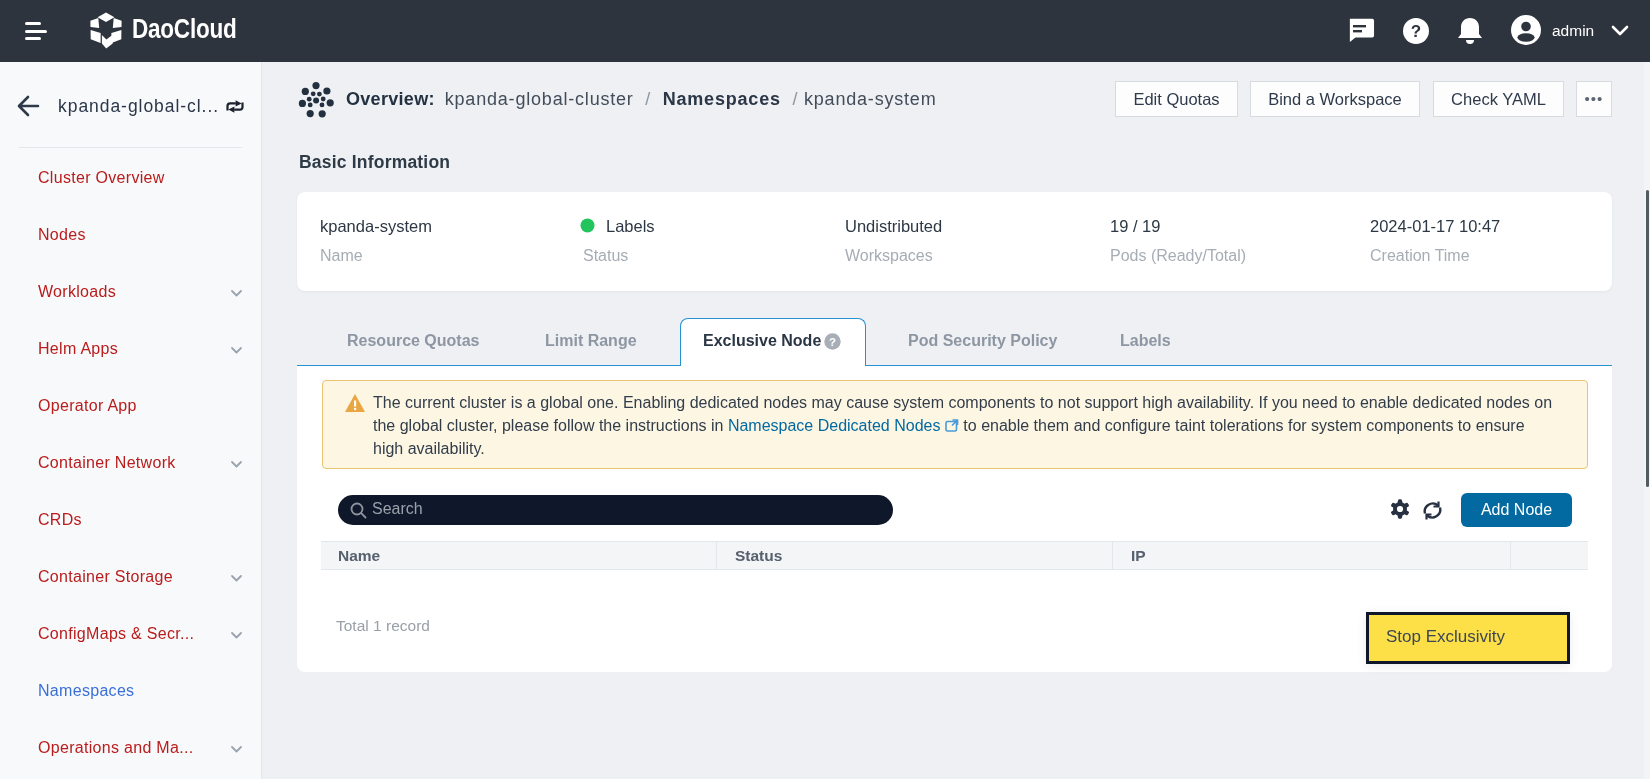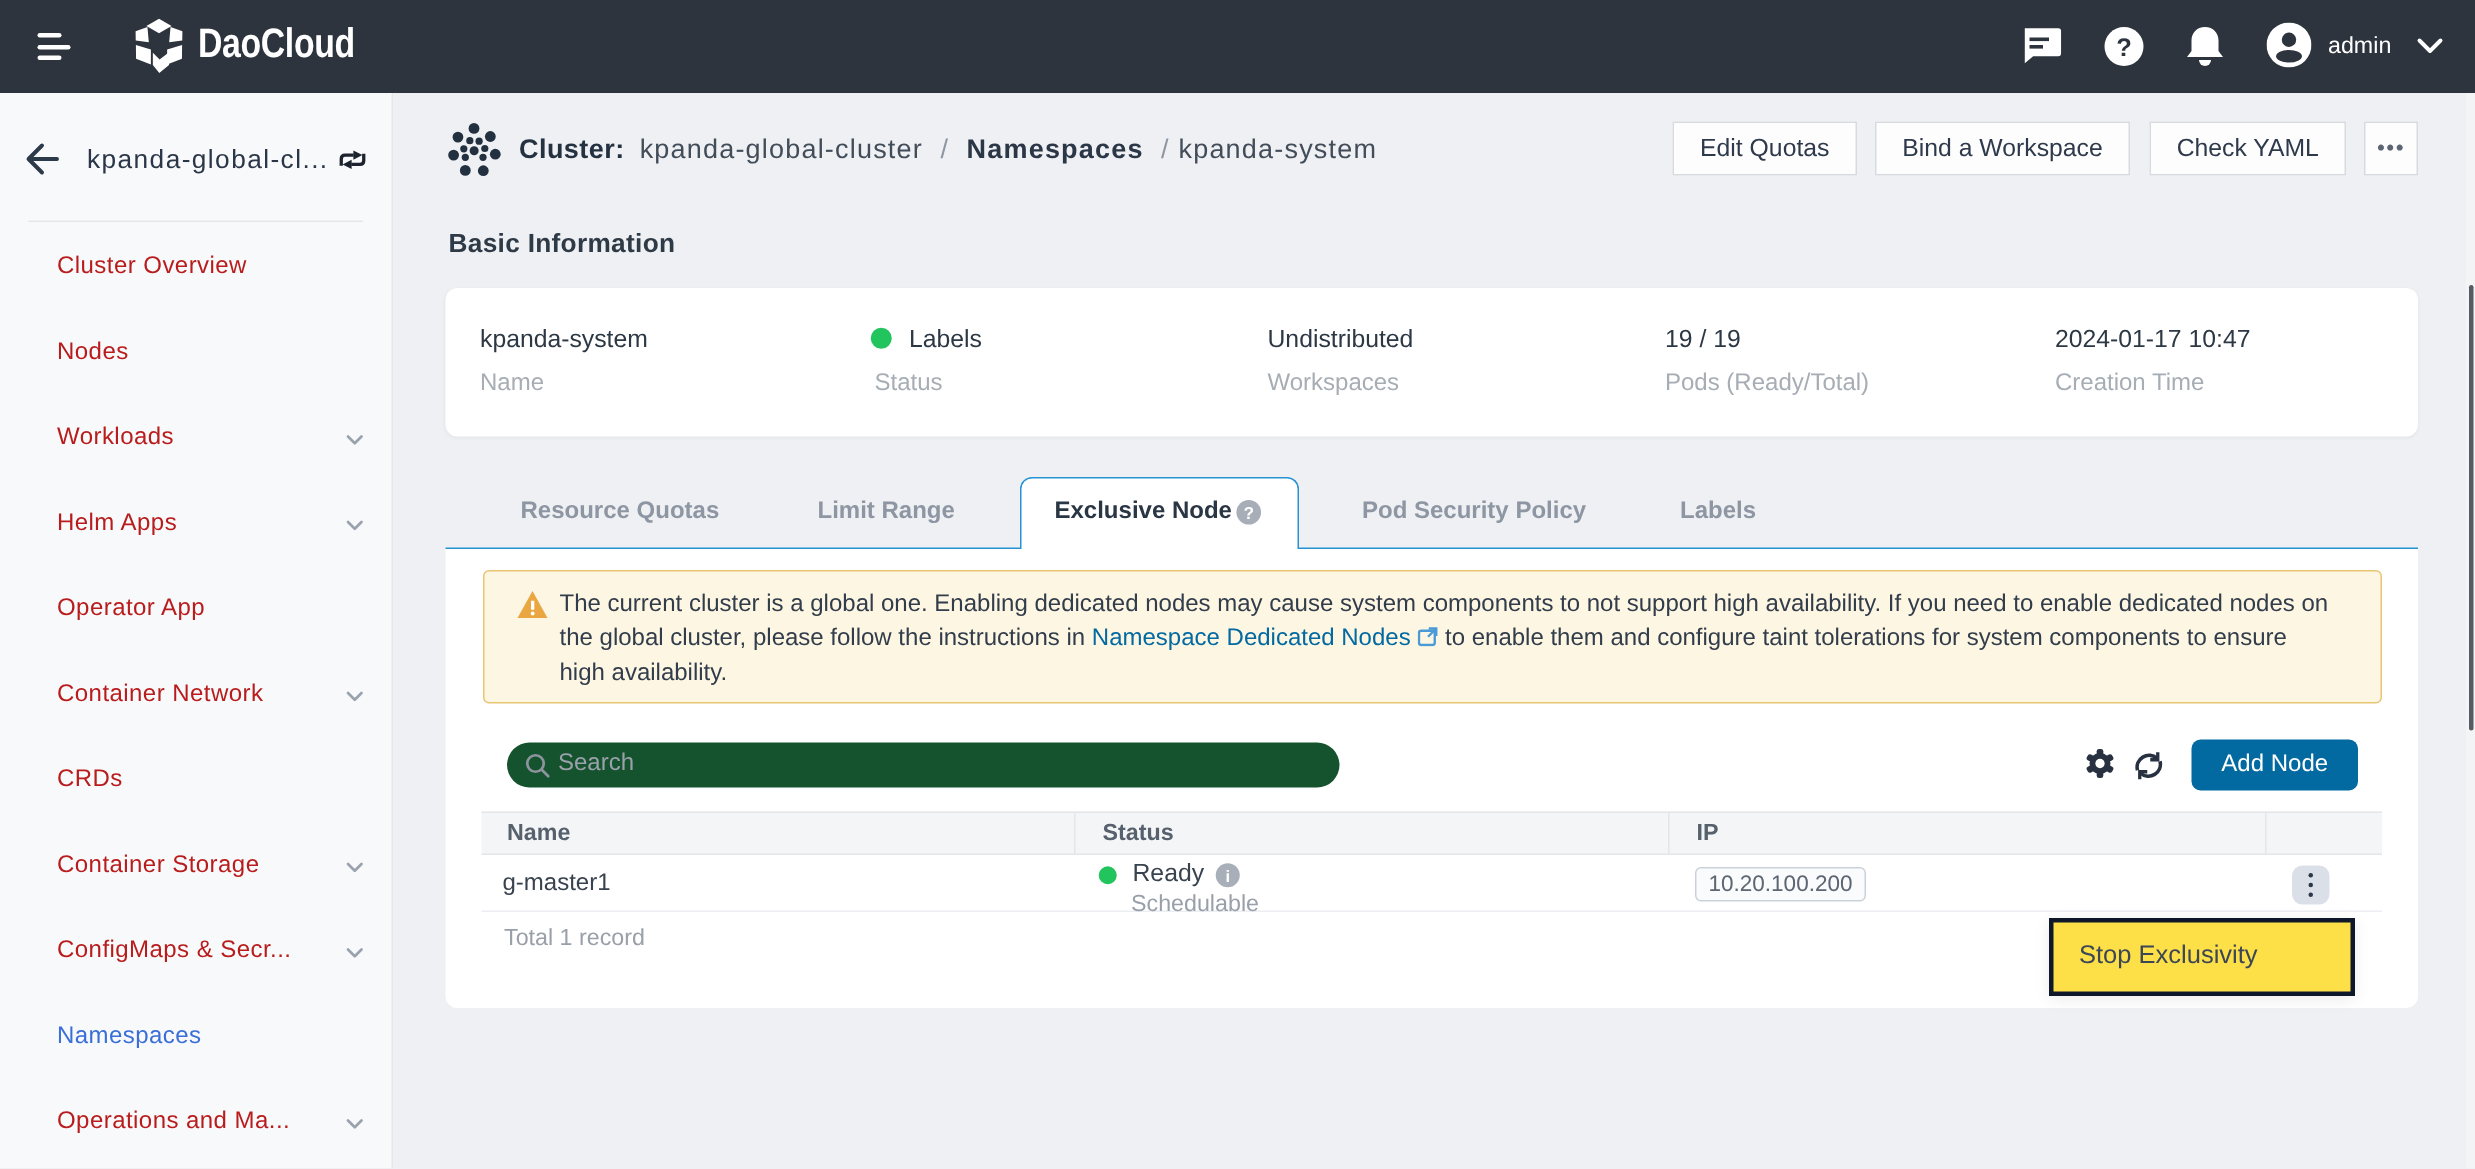--- a/index.html
+++ b/index.html
@@ -35,21 +35,21 @@
 #atab { position:absolute; left:680px; top:318px; width:186px; height:48px; background:#fff; border:1.5px solid #2492d3; border-bottom:none; border-radius:8px 8px 0 0; z-index:3; }
 #tabline { position:absolute; left:297px; top:364.5px; width:1315px; height:1.5px; background:#2492d3; }
 #panel { position:absolute; left:297px; top:366px; width:1315px; height:306px; background:#fff; border-radius:0 0 8px 8px; }
 
 
 #warn { position:absolute; left:25px; top:14px; width:1266px; height:89px; background:#fdf6e3; border:1px solid #e7c575; border-radius:4px; }
 #warn .txt { position:absolute; left:50px; top:10px; width:1290px; font-size:16px; white-space:nowrap; color:#323d4b; line-height:23px; }
 #warn a { color:#0369a1; text-decoration:none; }
 
 
-#search { position:absolute; left:41px; top:129px; width:555px; height:30px; background:#14532d; border-radius:15px; }
+#search { position:absolute; left:41px; top:129px; width:555px; height:30px; background:#0f172a; border-radius:15px; }
 #search span { position:absolute; left:34px; top:5px; font-size:16px; color:#9aa1ab; }
 #addnode { position:absolute; left:1164px; top:127px; width:111px; height:34px; background:#0369a1; border-radius:6px; color:#fff; font-size:16px; line-height:34px; text-align:center; }
 
 
 #thead { position:absolute; left:24px; top:175px; width:1267px; height:29px; background:#f3f5f7; border-top:1px solid #e3e6ea; border-bottom:1px solid #e3e6ea; }
 .th { position:absolute; top:5px; font-size:15.5px; font-weight:bold; color:#57606d; }
 .tdiv { position:absolute; top:0; width:1px; height:28px; background:#e3e6ea; }
 #trow { position:absolute; left:24px; top:204px; width:1267px; height:38px; border-bottom:1px solid #eceef1; }
 #total { position:absolute; left:39px; top:251px; font-size:15.5px; color:#99a0a9; }
 
@@ -156,21 +156,21 @@
   <circle cx="12.2" cy="32.6" r="3.6"></circle>
   <circle cx="24.2" cy="32.8" r="3.6"></circle>
   <circle cx="15.2" cy="12.8" r="2.4"></circle>
   <circle cx="21.4" cy="13.1" r="2.4"></circle>
   <circle cx="11.2" cy="18.2" r="2.4"></circle>
   <circle cx="25.2" cy="18.0" r="2.4"></circle>
   <circle cx="12.2" cy="23.9" r="2.4"></circle>
   <circle cx="24.0" cy="23.9" r="2.4"></circle>
   <circle cx="18.1" cy="19.5" r="3.0"></circle>
 </svg>
-<div id="bc" style="left:346px;"><b style="color:#243140; font-size:18px; letter-spacing:0.3px;">Cluster:</b><span style="display:inline-block;width:10px;"></span>kpanda-global-cluster &nbsp;<span style="color:#8d96a1">/</span>&nbsp; <b style="color:#2b3747;">Namespaces</b> &nbsp;<span style="color:#8d96a1">/</span> kpanda-system</div>
+<div id="bc" style="left:346px;"><b style="color:#243140; font-size:18px; letter-spacing:0.3px;">Overview:</b><span style="display:inline-block;width:10px;"></span>kpanda-global-cluster &nbsp;<span style="color:#8d96a1">/</span>&nbsp; <b style="color:#2b3747;">Namespaces</b> &nbsp;<span style="color:#8d96a1">/</span> kpanda-system</div>
 
 <div class="btn" style="left:1115px; width:123px;">Edit Quotas</div>
 <div class="btn" style="left:1250px; width:170px;">Bind a Workspace</div>
 <div class="btn" style="left:1433px; width:131px;">Check YAML</div>
 <div class="btn" style="left:1576px; width:36px; color:#5c6673; font-size:15px; letter-spacing:1px;">•••</div>
 
 <div class="abs" style="left:299px; top:152px; font-size:17.5px; font-weight:bold; color:#2f3a47; letter-spacing:0.2px;">Basic Information</div>
 
 <div id="card1">
   <div class="c1v" style="left:23px;">kpanda-system</div>
@@ -240,36 +240,20 @@
   <div id="addnode">Add Node</div>
 
   <div id="thead">
     <div class="th" style="left:17px;">Name</div>
     <div class="th" style="left:414px;">Status</div>
     <div class="th" style="left:810px;">IP</div>
     <div class="tdiv" style="left:395px;"></div>
     <div class="tdiv" style="left:791px;"></div>
     <div class="tdiv" style="left:1189px;"></div>
   </div>
-  <div id="trow">
-    <div class="abs" style="left:14px; top:10px; font-size:16px; color:#39434f;">g-master1</div>
-    <svg class="abs" style="left:411px; top:7px;" width="13" height="13">
-        <circle cx="6.5" cy="6.5" r="6" fill="#21c45d"></circle>
-      </svg>
-    <div class="abs" style="left:434px; top:3px; font-size:16.5px; color:#39434f;">Ready</div>
-    <svg class="abs" style="left:489px; top:5px;" width="17" height="17">
-      <circle cx="8.5" cy="8.5" r="8" fill="#a9afb9"></circle>
-      <text x="8.5" y="13" text-anchor="middle" font-size="11" font-weight="bold" fill="#fff" font-family="Liberation Sans">i</text>
-    </svg>
-    <div class="abs" style="left:433px; top:24px; font-size:15.5px; color:#99a0a9;">Schedulable</div>
-    <div class="abs" style="left:809px; top:8px; width:114px; height:23px; border:1px solid #ccd1d9; border-radius:4px; background:#fafbfc; font-size:15px; color:#5d6673; text-align:center; line-height:21px;">10.20.100.200</div>
-    <div class="abs" style="left:1207px; top:7px; width:25px; height:26px; background:#dadfe8; border-radius:7px;">
-      <div class="abs" style="left:11px; top:5px; width:3px; height:3px; border-radius:50%; background:#2c3747; box-shadow:0 6.5px 0 #2c3747, 0 13px 0 #2c3747;"></div>
-    </div>
-  </div>
   <div id="total">Total 1 record</div>
 </div>
 
 <div id="redmenu">
     <span>Stop Exclusivity</span>
   </div>
 <div id="scrolltrack"></div>
 <div id="scrollthumb"></div>
 
 </body></html>

